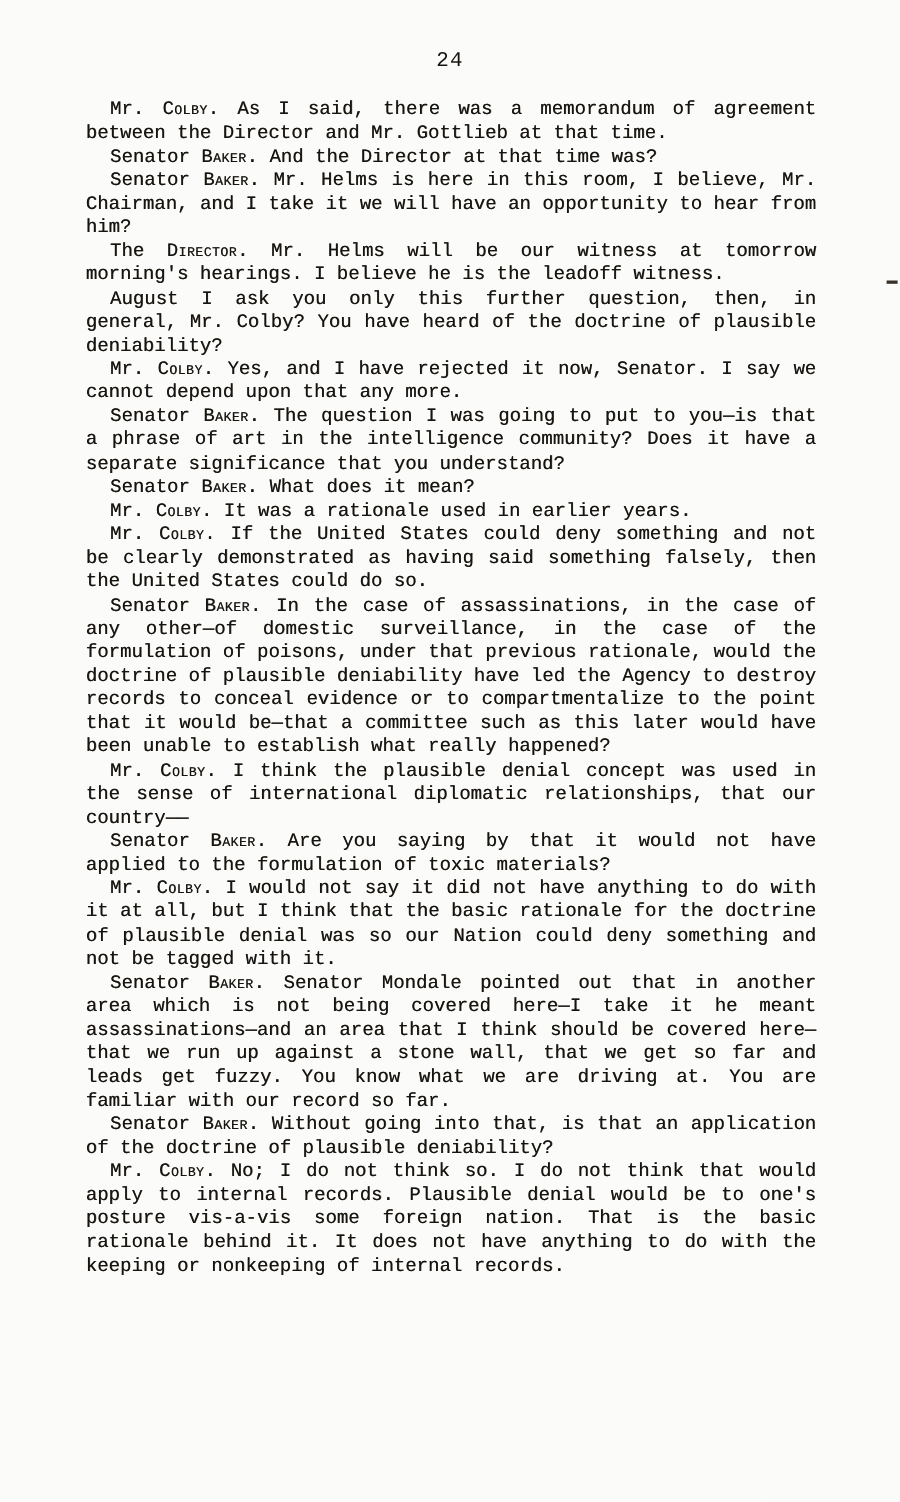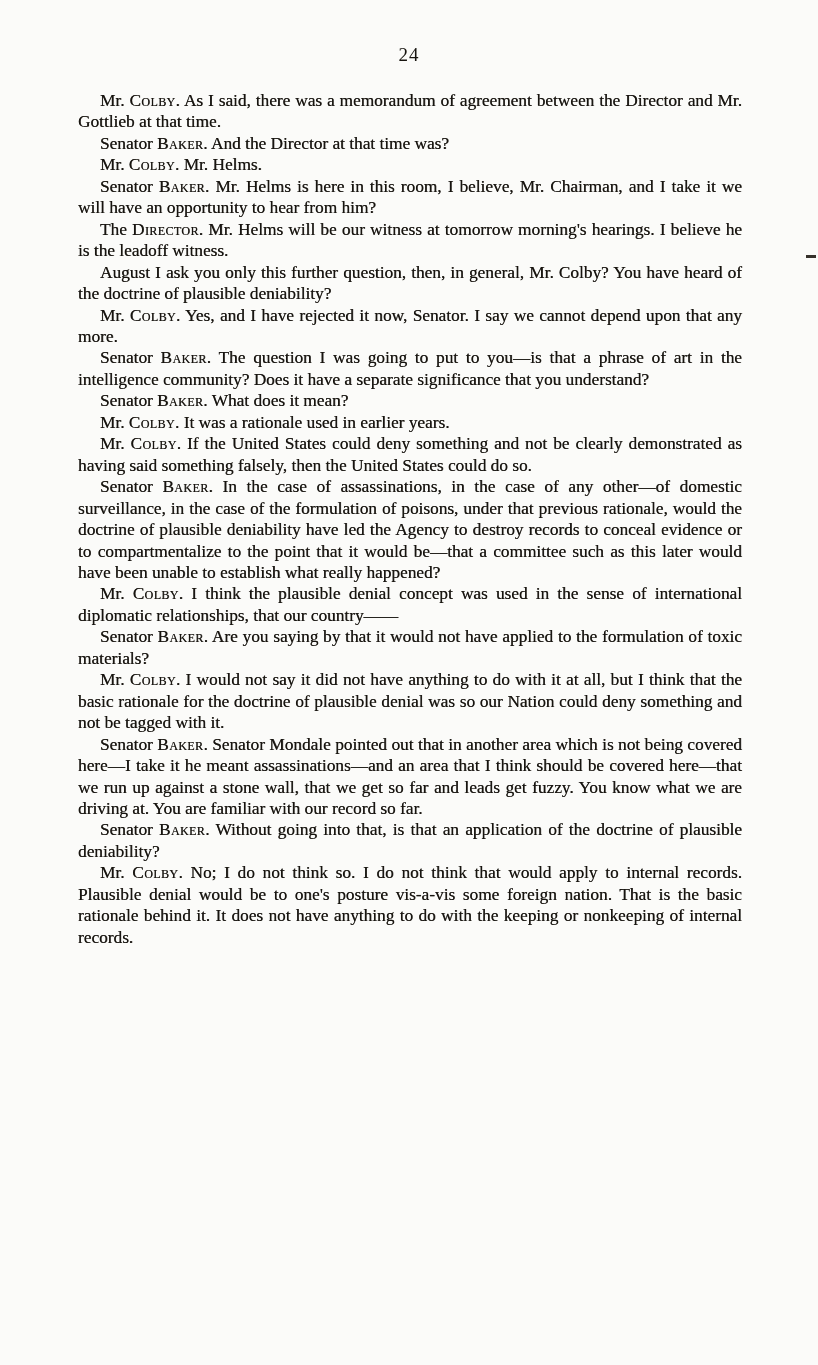--- a/index.html
+++ b/index.html
@@ -4,21 +4,21 @@
 <style>
   * { margin: 0; padding: 0; box-sizing: border-box; }
   html, body { background: #ffffff; }
 
   .scan-page {
     position: relative;
     width: 818px;
     height: 1365px;
     background: var(--paper, #fbfbf9);
     color: var(--ink, #17140f);
-    font-family: Liberation Serif, serif;
+    font-family: Liberation Mono, monospace;
     overflow: hidden;
   }
 
   .page-number {
     position: absolute;
     top: 44px;
     left: 0;
     width: 100%;
     text-align: center;
     font-size: 19px;
@@ -56,21 +56,20 @@
 </style>
 </head>
 <body>
 
 <div class="scan-page" style="--paper: #fbfbf9; --ink: #17140f;">
   <div class="page-number">24</div>
 
   <div class="text-block">
       <p class="para"><span class="speaker">Mr. <span class="smallcaps">Colby</span></span>. As I said, there was a memorandum of agreement between the Director and Mr. Gottlieb at that time.</p>
       <p class="para"><span class="speaker">Senator <span class="smallcaps">Baker</span></span>. And the Director at that time was?</p>
-      <p class="para"><span class="speaker">Mr. <span class="smallcaps">Colby</span></span>. Mr. Helms.</p>
       <p class="para"><span class="speaker">Senator <span class="smallcaps">Baker</span></span>. Mr. Helms is here in this room, I believe, Mr. Chairman, and I take it we will have an opportunity to hear from him?</p>
       <p class="para"><span class="speaker">The <span class="smallcaps">Director</span></span>. Mr. Helms will be our witness at tomorrow morning's hearings. I believe he is the leadoff witness.</p>
       <p class="para">August I ask you only this further question, then, in general, Mr. Colby? You have heard of the doctrine of plausible deniability?</p>
       <p class="para"><span class="speaker">Mr. <span class="smallcaps">Colby</span></span>. Yes, and I have rejected it now, Senator. I say we cannot depend upon that any more.</p>
       <p class="para"><span class="speaker">Senator <span class="smallcaps">Baker</span></span>. The question I was going to put to you—is that a phrase of art in the intelligence community? Does it have a separate significance that you understand?</p>
       <p class="para"><span class="speaker">Senator <span class="smallcaps">Baker</span></span>. What does it mean?</p>
       <p class="para"><span class="speaker">Mr. <span class="smallcaps">Colby</span></span>. It was a rationale used in earlier years.</p>
       <p class="para"><span class="speaker">Mr. <span class="smallcaps">Colby</span></span>. If the United States could deny something and not be clearly demonstrated as having said something falsely, then the United States could do so.</p>
       <p class="para"><span class="speaker">Senator <span class="smallcaps">Baker</span></span>. In the case of assassinations, in the case of any other—of domestic surveillance, in the case of the formulation of poisons, under that previous rationale, would the doctrine of plausible deniability have led the Agency to destroy records to conceal evidence or to compartmentalize to the point that it would be—that a committee such as this later would have been unable to establish what really happened?</p>
       <p class="para"><span class="speaker">Mr. <span class="smallcaps">Colby</span></span>. I think the plausible denial concept was used in the sense of international diplomatic relationships, that our country——</p>

